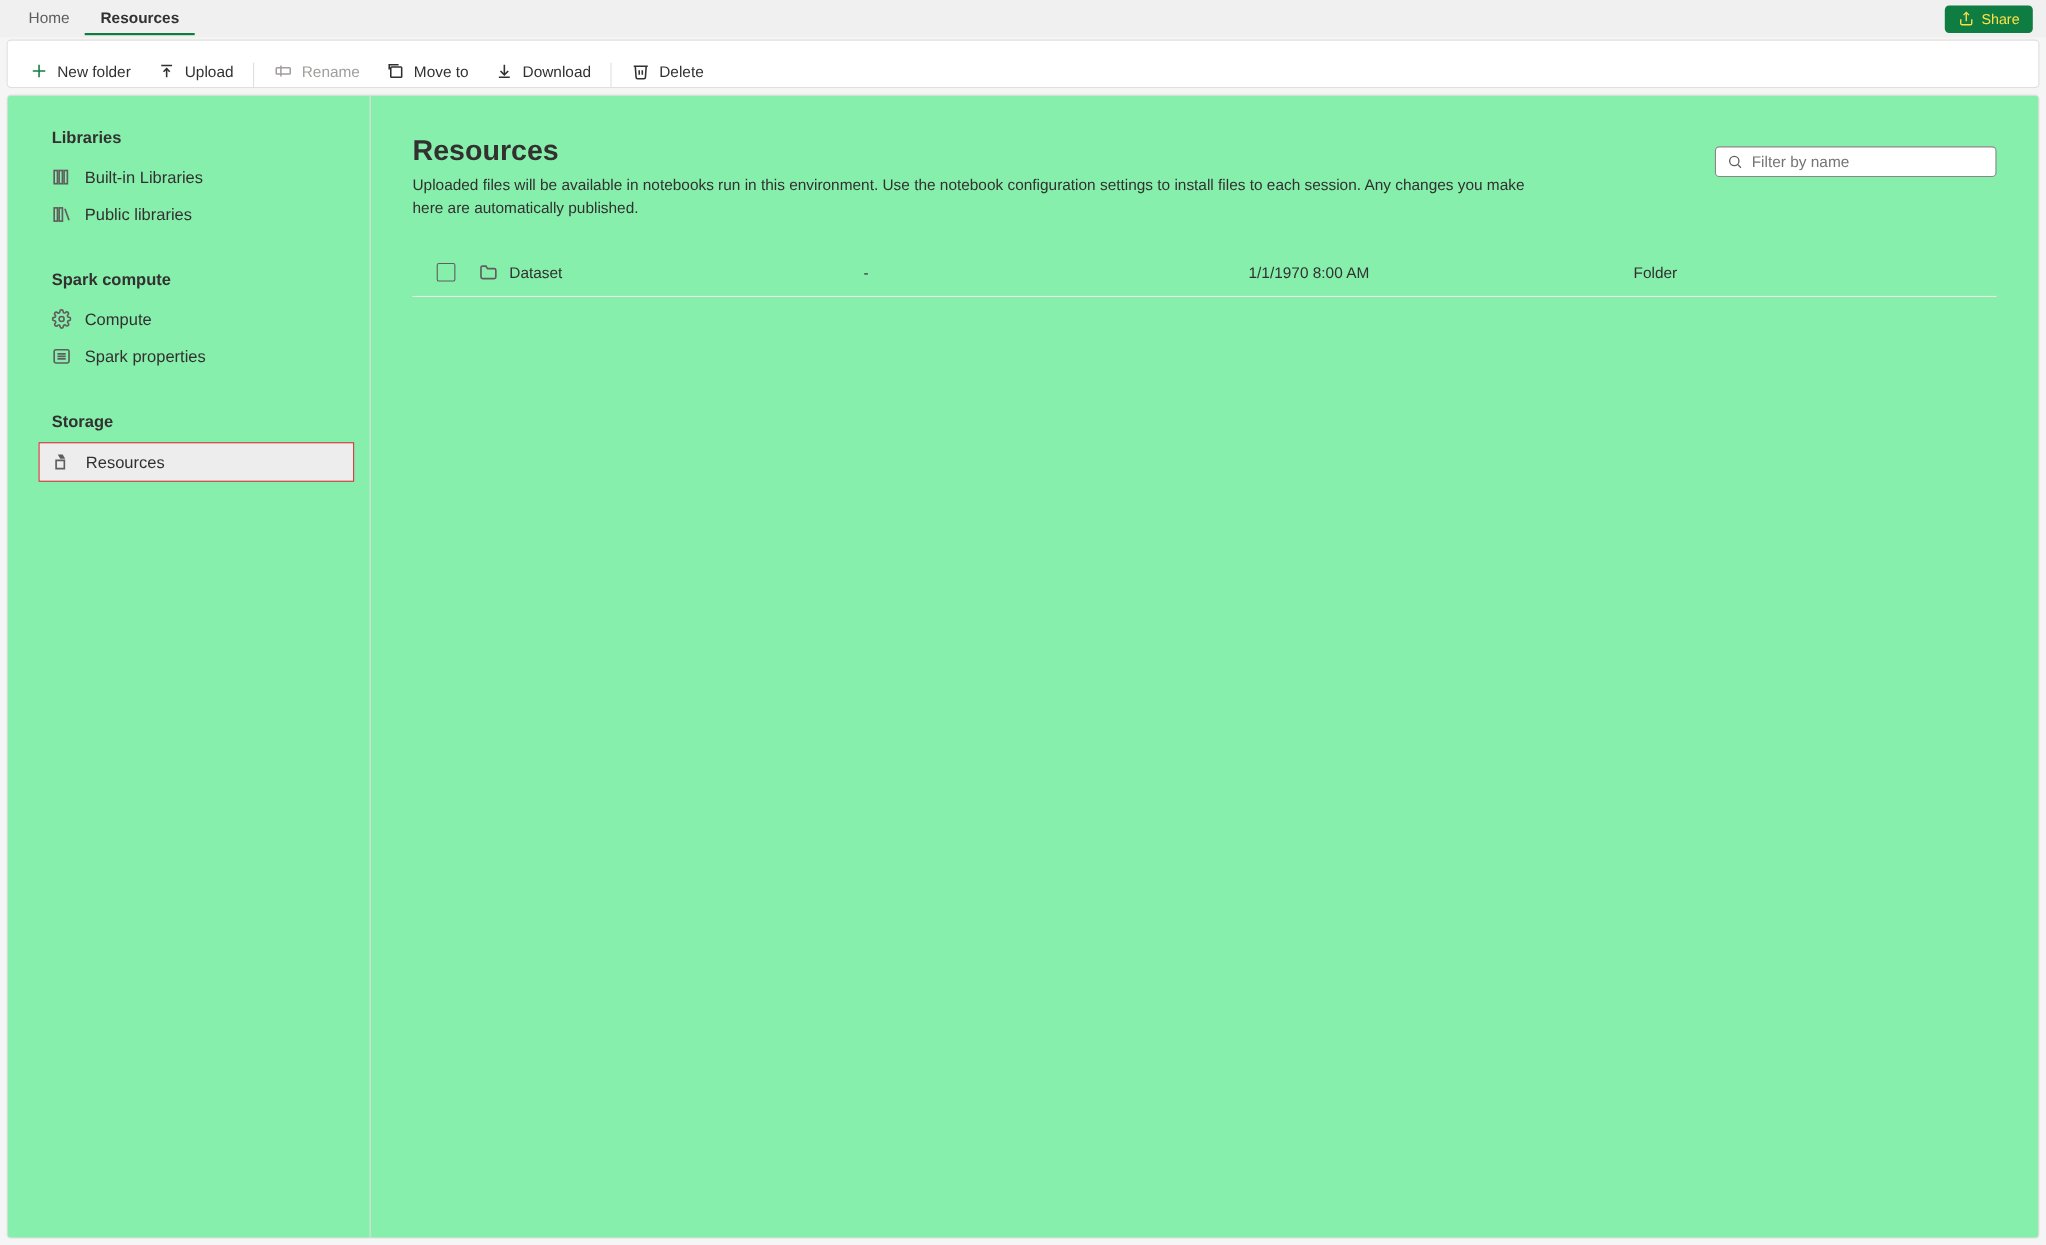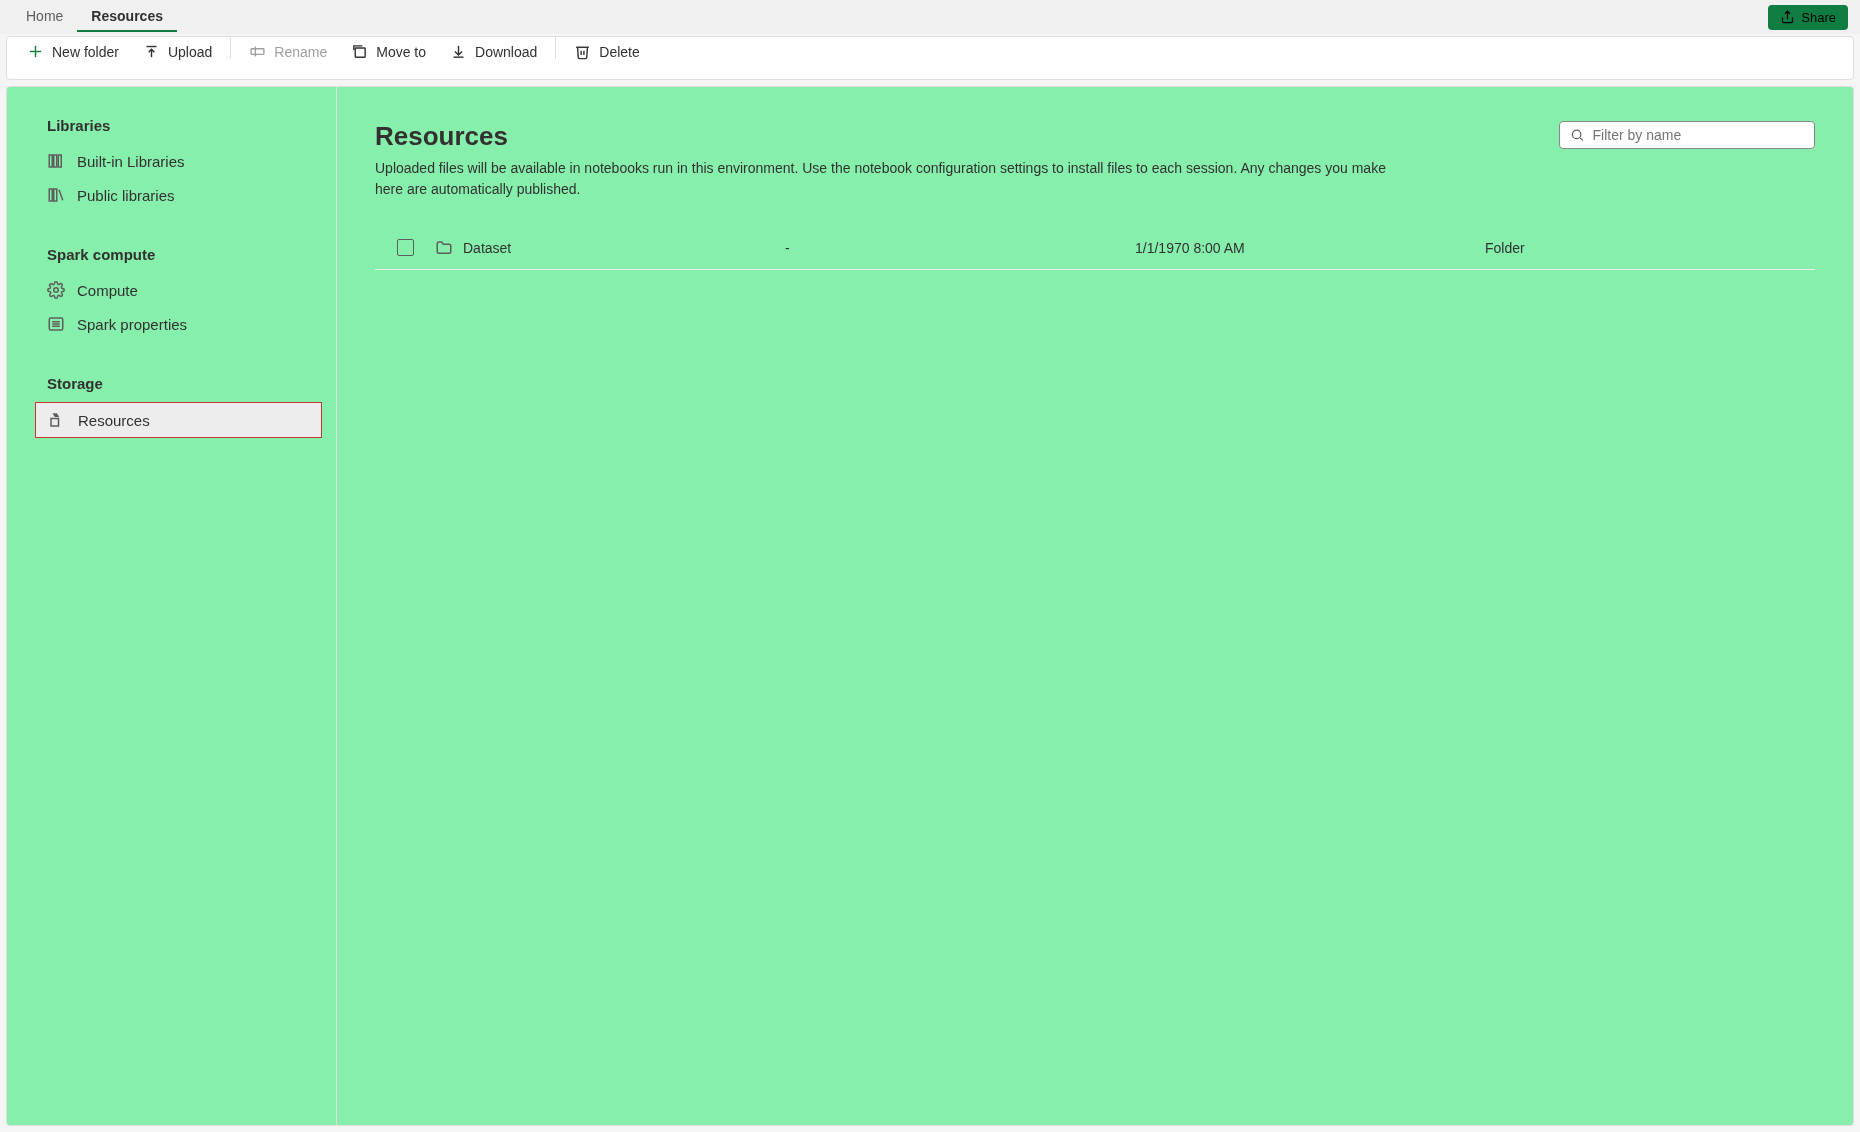--- a/index.html
+++ b/index.html
@@ -32,33 +32,33 @@
 .tab.active {
   color: #323130;
   font-weight: 600;
   border-bottom: 2px solid #107c41;
 }
 .share-btn {
   display: flex;
   align-items: center;
   gap: 6px;
   background: #0f7c41;
-  color: #000000;
+  color: #fde047;
   border: none;
   border-radius: 4px;
   padding: 5px 12px;
   font-size: 13px;
   cursor: pointer;
 }
 .share-btn svg { width: 15px; height: 15px; }
 
 
 .toolbar {
   display: flex;
-  align-items: flex-start;
+  align-items: flex-end;
   height: 44px;
   background: #fff;
   border: 1px solid #e1dfdd;
   border-radius: 4px;
   margin: 2px 6px 6px 6px;
   padding: 0 10px;
   gap: 4px;
 }
 .tool-btn {
   display: flex;
@@ -133,20 +133,21 @@
 .page-desc { font-size: 14px; color: #323130; max-width: 1040px; line-height: 1.5; }
 .filter-box {
   display: flex;
   gap: 8px;
   border: 1px solid #8a8886;
   border-radius: 4px;
   padding: 5px 10px;
   width: 256px;
   color: #605e5c;
   background: #fff;
+  margin-top: 12px;
 }
 .filter-box input {
   border: none;
   outline: none;
   font-size: 14px;
   width: 100%;
   color: #323130;
 }
 .filter-box svg { width: 16px; height: 16px; color: #605e5c; }
 

